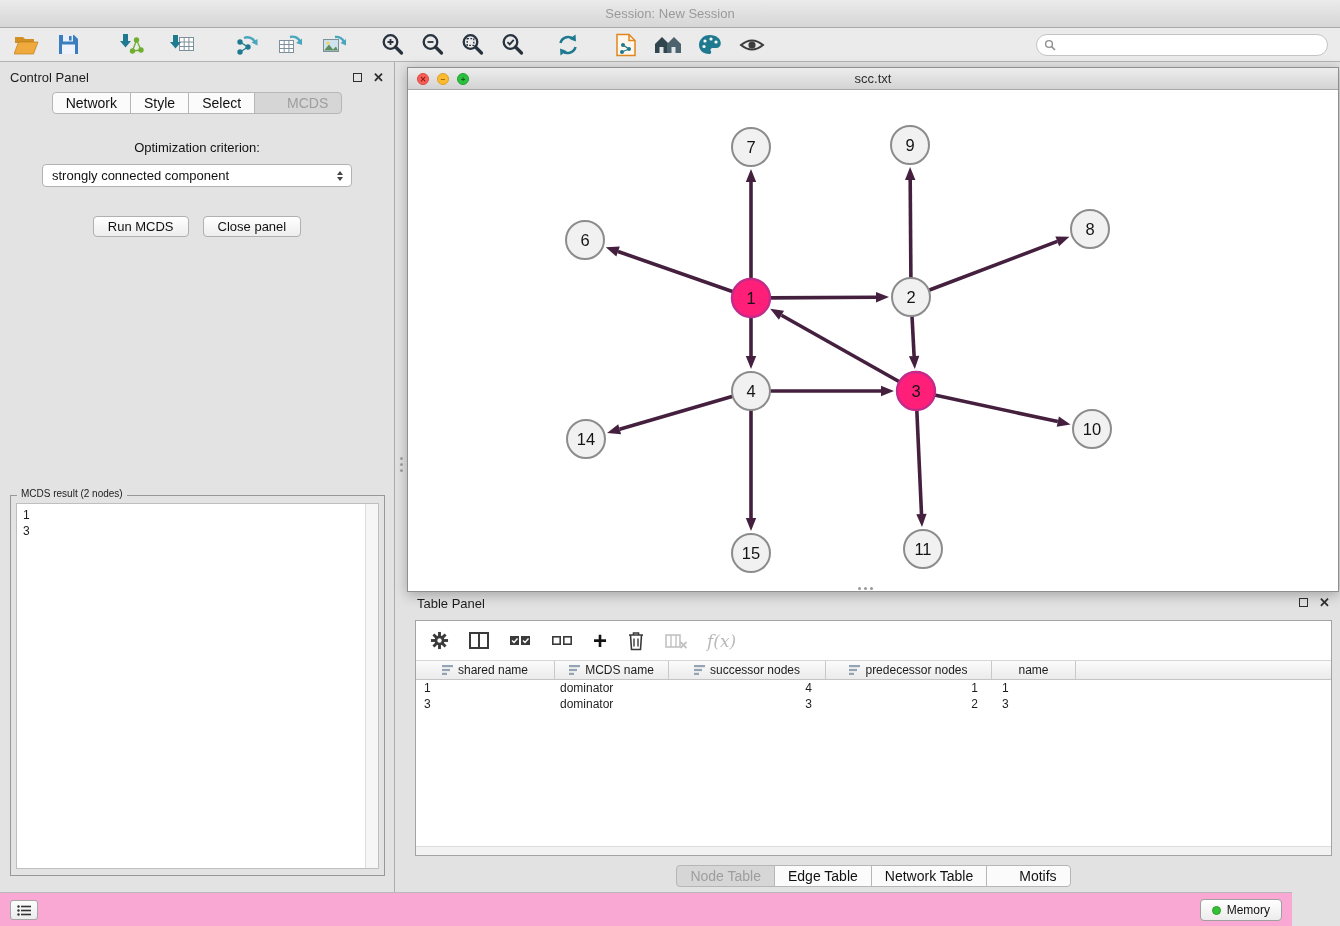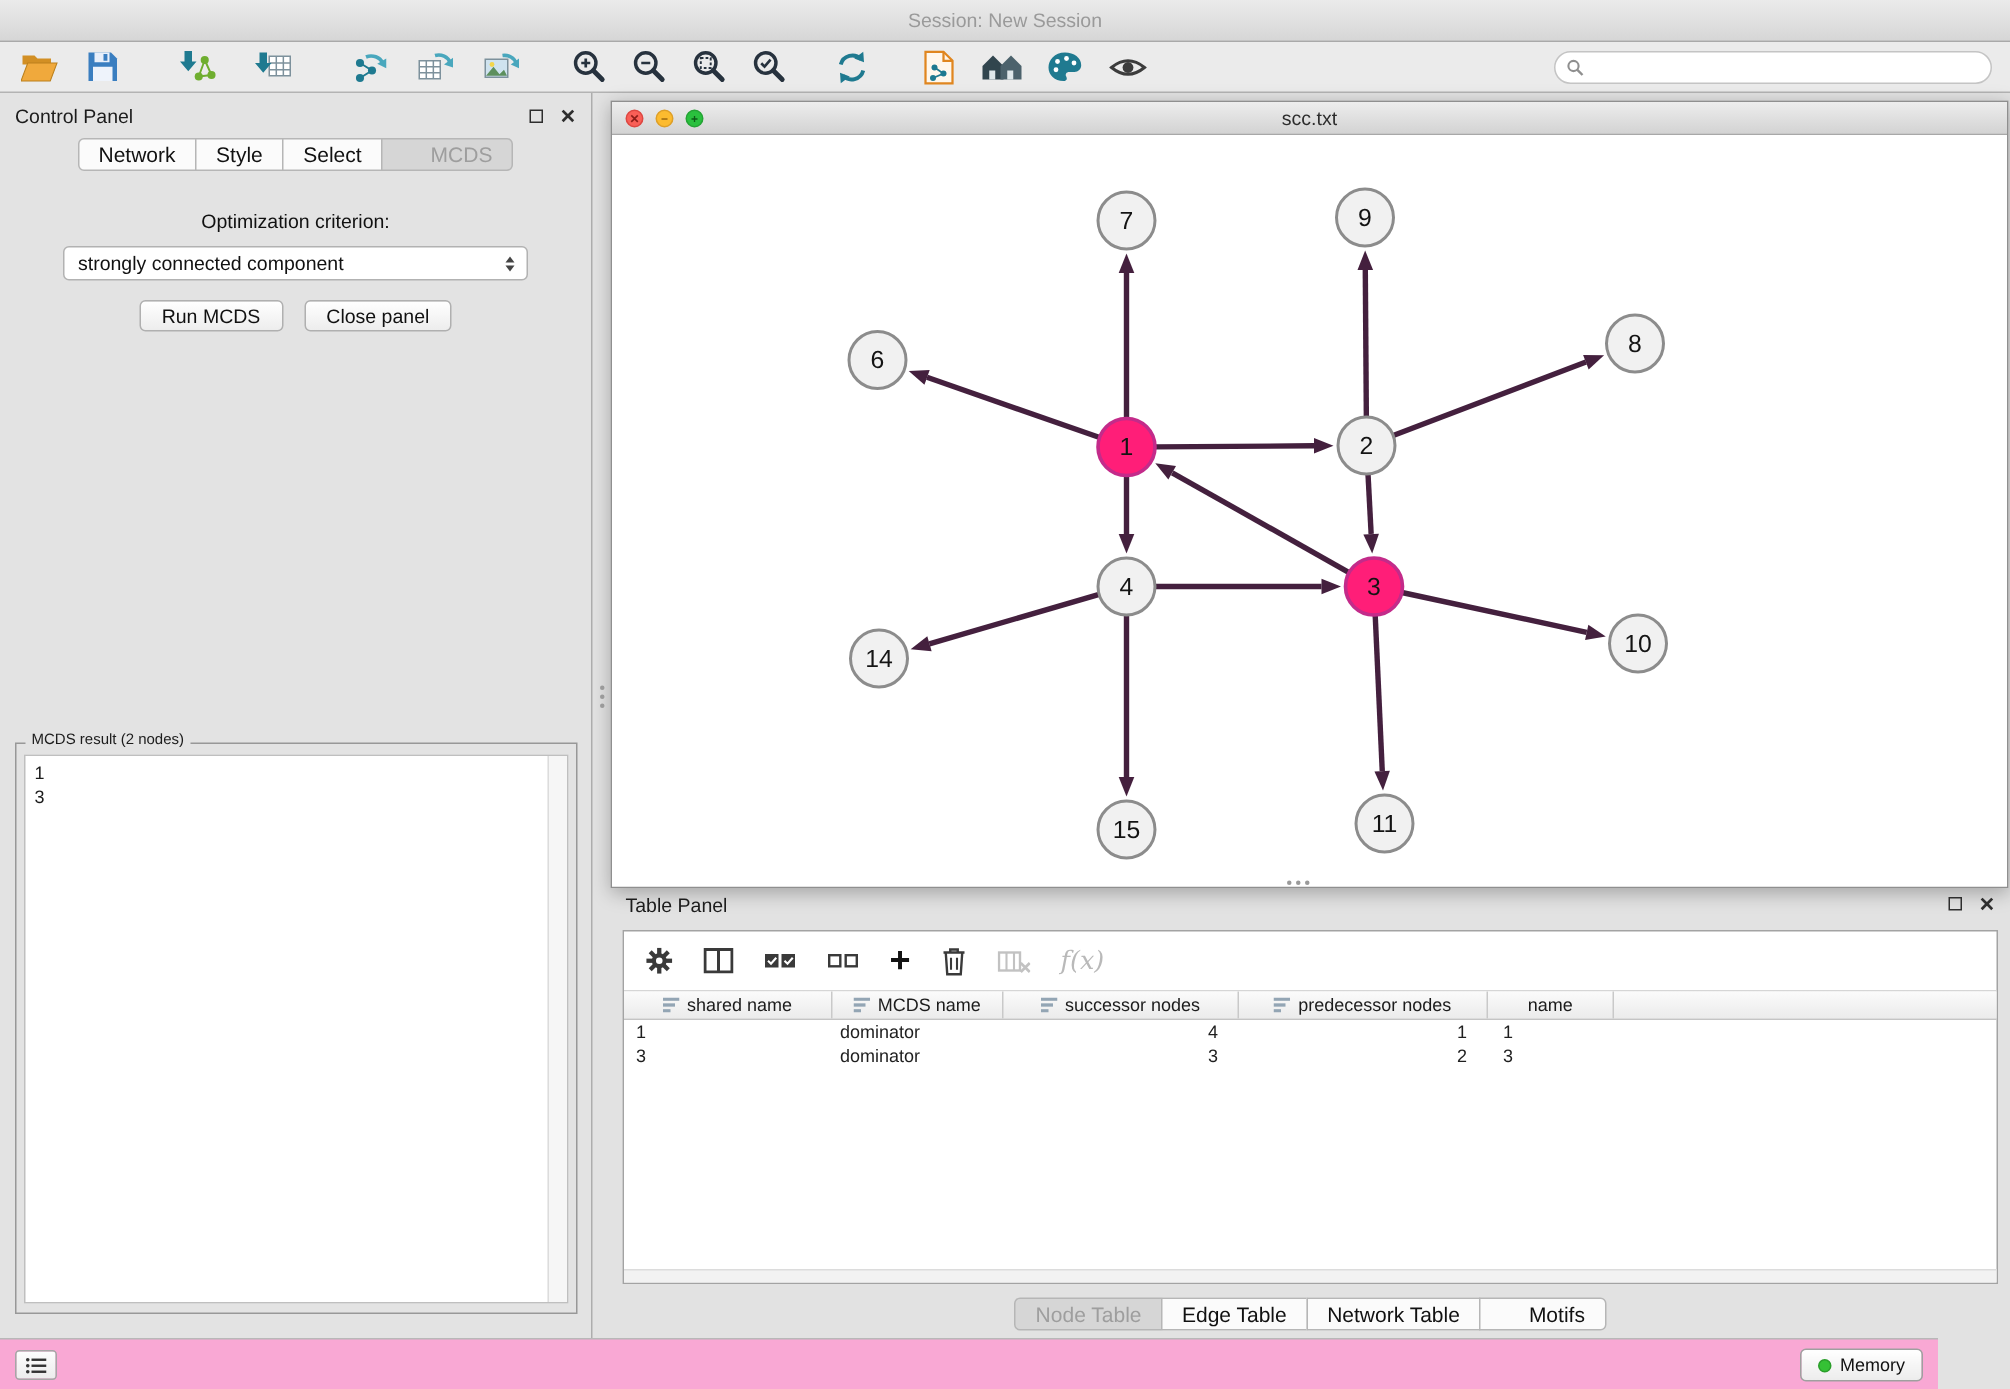--- a/index.html
+++ b/index.html
@@ -32,21 +32,21 @@
   .tab:first-child { border-radius:4px 0 0 4px; margin-left:0; }
   .tab:last-child { border-radius:0 4px 4px 0;padding-left:32px; }
   .tab.selected { background:#d6d6d6; color:#9e9e9e; }
   .opt-label { margin-top:26px; text-align:center; font-size:13px; color:#111; }
   .dropdown { margin:9px auto 0; width:310px; height:23px; background:#fff; border:1px solid #b2b2b2;
     border-radius:4px; display:flex; align-items:center; padding:0 6px 0 9px; }
   .dd-value { flex:1; font-size:13px; color:#111; }
   .dd-arrows { display:flex; flex-direction:column; gap:2px; align-items:center; padding-right:2px; }
   .tri-up { width:0;height:0;border-left:3.5px solid transparent;border-right:3.5px solid transparent;border-bottom:4.5px solid #444; }
   .tri-dn { width:0;height:0;border-left:3.5px solid transparent;border-right:3.5px solid transparent;border-top:4.5px solid #444; }
-  .btn-row { margin-top:13px; display:flex; justify-content:center; gap:14px; }
+  .btn-row { margin-top:29px; display:flex; justify-content:center; gap:14px; }
   .aq-btn { height:21px; padding:0 14px; background:linear-gradient(#ffffff,#ededed); border:1px solid #b0b0b0;
     border-radius:4px; font-size:13px; color:#111; display:flex; align-items:center; }
   .result-box { position:absolute; left:10px; top:433px; width:375px; height:381px; border:1px solid #989898; }
   .result-legend { position:absolute; top:-8px; left:6px; background:#e3e3e3; padding:0 4px; font-size:10px; color:#1c1c1c; }
   .result-inner { position:absolute; left:5px; top:7px; right:5px; bottom:6px; background:#fff; border:1px solid #bfbfbf;
     font-size:12px; padding:3px 6px; line-height:16px; color:#1c1c1c; }
   .result-scroll { position:absolute; right:0; top:0; bottom:0; width:13px; background:#f6f6f6; border-left:1px solid #dcdcdc; }
 
   
   .net-frame { position:absolute; left:407px; top:67px; width:932px; height:525px; background:#fff;

